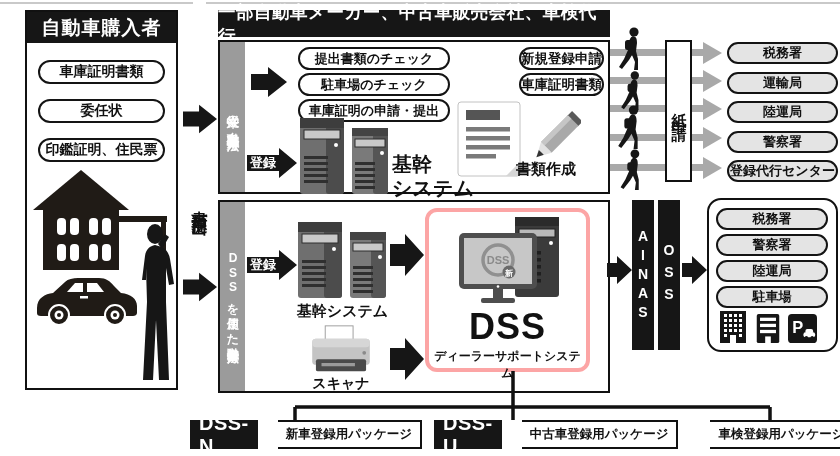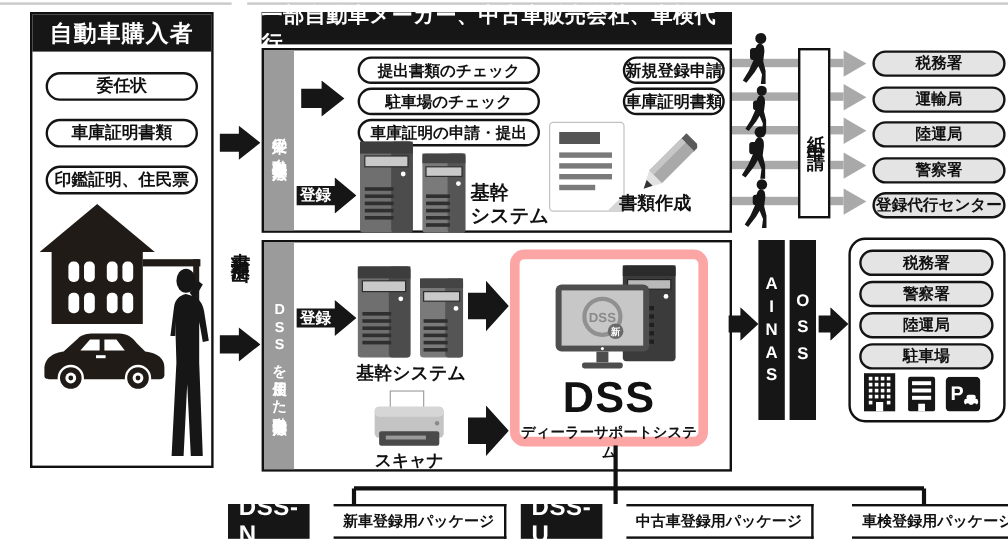--- a/index.html
+++ b/index.html
@@ -42,22 +42,22 @@
 <body>
 
 <div class="stage">
 
   <div class="rule" style="left:0;width:193px;"></div>
   <div class="rule" style="left:206px;width:634px;"></div>
 
   <div class="frame" style="left:25px;top:10px;width:153px;height:380px;">
     <div class="blackbar" style="height:31px;font-size:19px;letter-spacing:1px;">自動車購入者</div>
     <div class="pill-col" style="left:11px;top:48px;width:127px;gap:15px;">
+        <div class="pill" style="height:24px;font-size:14px;">車庫証明書類</div>
         <div class="pill" style="height:24px;font-size:14px;">委任状</div>
-        <div class="pill" style="height:24px;font-size:14px;">車庫証明書類</div>
         <div class="pill" style="height:24px;font-size:14px;">印鑑証明、住民票</div>
       </div>
 
     <svg class="abs" style="left:6px;top:156px;" width="136" height="106" viewBox="0 0 136 106">
       <polygon points="0,42 48,2 96,42" fill="#201b16"></polygon>
       <rect x="10" y="40" width="76" height="62" fill="#201b16"></rect>
       <g fill="#fff">
         <rect x="24" y="50" width="9" height="17" rx="4"></rect>
           <rect x="37" y="50" width="9" height="17" rx="4"></rect>
         <rect x="56" y="50" width="9" height="17" rx="4"></rect>
@@ -152,21 +152,21 @@
       <rect x="55" y="27" width="30" height="8" fill="#c9c9c9" stroke="#2e2e2e"></rect>
       <circle cx="82" cy="41" r="2" fill="#fff"></circle>
       <g fill="#2f2f2f">
           <rect x="55" y="50" width="20" height="3"></rect>
           <rect x="55" y="56" width="20" height="3"></rect>
           <rect x="55" y="62" width="20" height="3"></rect>
           <rect x="55" y="68" width="20" height="3"></rect>
           <rect x="55" y="74" width="20" height="3"></rect>
         </g>
     </svg>
-    <div class="label" style="left:172px;top:110px;font-size:16px;line-height:1.2;">
+    <div class="label" style="left:172px;top:110px;font-size:20px;line-height:1.2;">
       <div>基幹</div>
       <div>システム</div>
     </div>
 
     <svg class="abs" style="left:236px;top:58px;" width="125" height="80" viewBox="0 0 125 80">
       <rect x="2" y="2" width="62" height="74" rx="3" fill="#fff" stroke="#c2c2c2"></rect>
       <rect x="10" y="10" width="34" height="10" fill="#555"></rect>
       <g fill="#7a7a7a">
           <rect x="10" y="27" width="44" height="4.5"></rect>
           <rect x="10" y="36" width="44" height="4.5"></rect>
@@ -236,21 +236,21 @@
       <svg width="34" height="42" viewBox="0 0 34 42">
           <polygon points="0,10 15,10 15,0 34,21 15,42 15,32 0,32" fill="#161616"></polygon>
         </svg>
     </div>
     <div class="arrow" style="left:170px;top:136px;">
       <svg width="34" height="42" viewBox="0 0 34 42">
           <polygon points="0,10 15,10 15,0 34,21 15,42 15,32 0,32" fill="#161616"></polygon>
         </svg>
     </div>
 
-    <div class="abs" style="left:205px;top:6px;width:165px;height:164px;border:8px solid #fca5a5;border-radius:12px;box-sizing:border-box;background:#fff;">
+    <div class="abs" style="left:205px;top:6px;width:165px;height:164px;border:4px solid #fca5a5;border-radius:12px;box-sizing:border-box;background:#fff;">
       <svg class="abs" style="left:26px;top:5px;" width="112" height="92" viewBox="0 0 112 92">
         <rect x="60" y="0" width="44" height="80" rx="3" fill="#3b3b3b"></rect>
         <rect x="60" y="0" width="44" height="9" fill="#2b2b2b"></rect>
         <rect x="64" y="12" width="36" height="8" fill="#b9b9b9" stroke="#222"></rect>
         <circle cx="96" cy="26" r="2" fill="#fff"></circle>
         <g fill="#1f1f1f">
             <rect x="64" y="34" width="22" height="3.5"></rect>
             <rect x="64" y="41" width="22" height="3.5"></rect>
             <rect x="64" y="48" width="22" height="3.5"></rect>
             <rect x="64" y="55" width="22" height="3.5"></rect>

